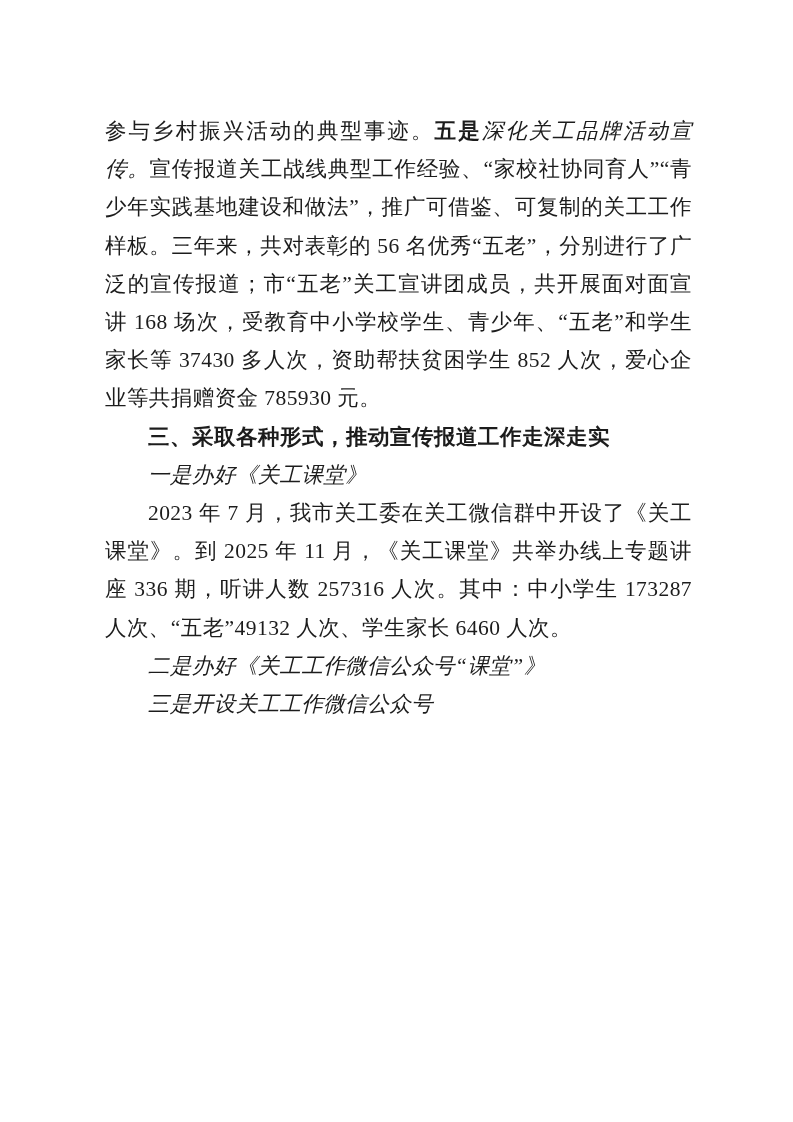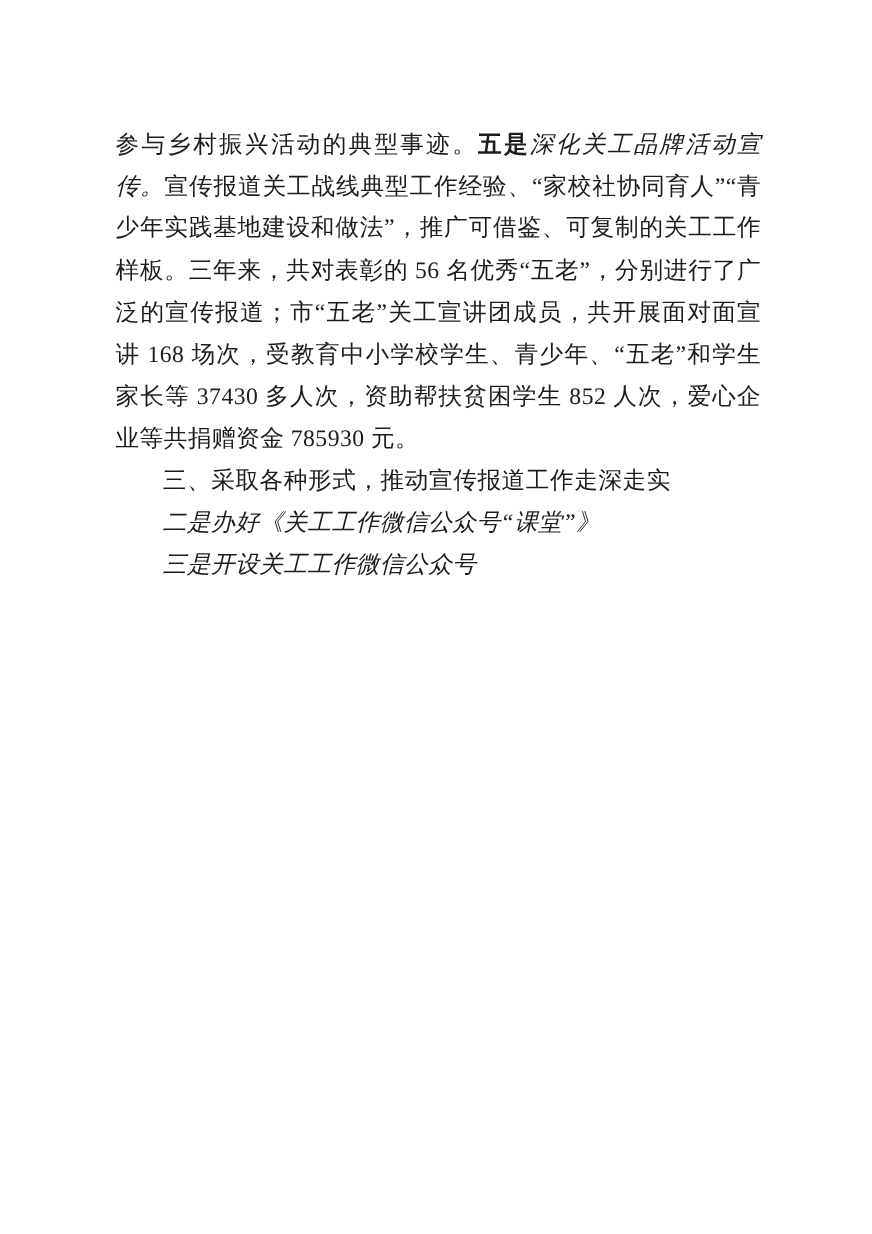--- a/index.html
+++ b/index.html
@@ -25,21 +25,21 @@
     line-height: 38.2px;
     text-align: justify;
     letter-spacing: 0.02em;
   }
   .para { margin: 0; }
   .para.indent { text-indent: 2em; }
   .run-normal { font-weight: normal; }
   .run-bold { font-weight: 700; }
   .run-kai { font-style: italic; }
   .run-heading {
-    font-weight: 400;
+    font-weight: 700;
     font-family: "Liberation Sans", "DejaVu Sans", sans-serif;
     letter-spacing: 0.5px;
   }
   .footer {
     position: absolute;
     top: 1036px;
     left: 0;
     right: 0;
     text-align: center;
     font-size: 18px;
@@ -55,20 +55,22 @@
   }
 </style>
 </head>
 <body>
 
 <div class="page">
 
   <div class="content">
       <p class="para body"><span class="run-normal">参与乡村振兴活动的典型事迹。</span><span class="run-bold">五是</span><span class="run-kai">深化关工品牌活动宣传。</span><span class="run-normal">宣传报道关工战线典型工作经验、“家校社协同育人”“青少年实践基地建设和做法”，推广可借鉴、可复制的关工工作样板。三年来，共对表彰的 56 名优秀“五老”，分别进行了广泛的宣传报道；市“五老”关工宣讲团成员，共开展面对面宣讲 168 场次，受教育中小学校学生、青少年、“五老”和学生家长等 37430 多人次，资助帮扶贫困学生 852 人次，爱心企业等共捐赠资金 785930 元。</span></p>
       <p class="para heading indent"><span class="run-heading">三、采取各种形式，推动宣传报道工作走深走实</span></p>
+      <p class="para kai-subheading indent"><span class="run-kai">一是办好《关工课堂》</span></p>
+      <p class="para body indent"><span class="run-normal">2023 年 7 月，我市关工委在关工微信群中开设了《关工课堂》。到 2025 年 11 月，《关工课堂》共举办线上专题讲座 336 期，听讲人数 257316 人次。其中：中小学生 173287 人次、“五老”49132 人次、学生家长 6460 人次。</span></p>
       <p class="para kai-subheading indent"><span class="run-kai">二是办好《关工工作微信公众号“课堂”》</span></p>
       <p class="para kai-subheading indent"><span class="run-kai">三是开设关工工作微信公众号</span></p>
     </div>
 
   <div class="footer">
     <span class="dash">—</span><span class="page-num">3</span><span class="dash">—</span>
   </div>
 
 </div>
 

